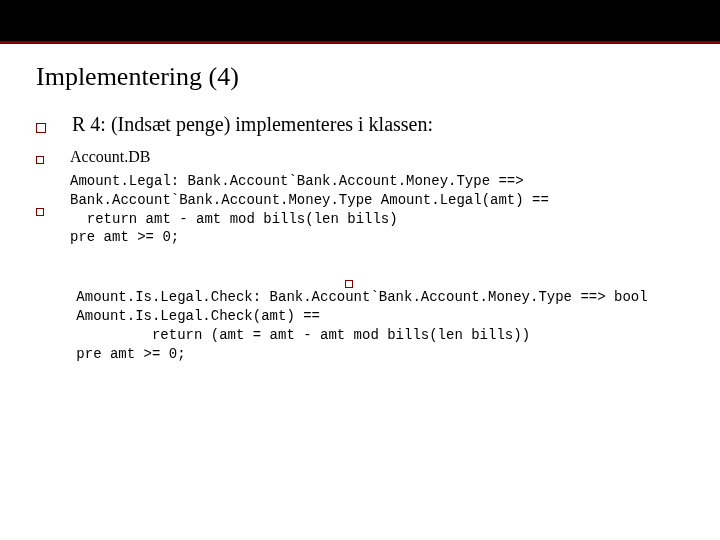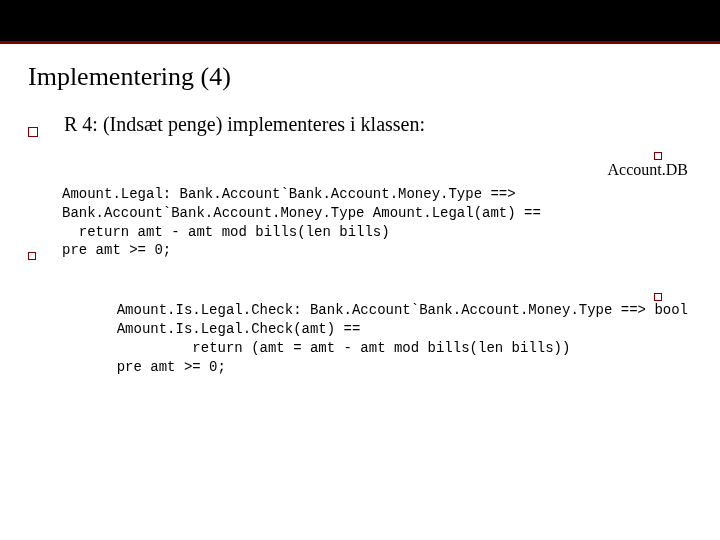--- a/index.html
+++ b/index.html
@@ -9,38 +9,38 @@
       background: #fff;
       font-family: "Times New Roman", Times, serif;
       overflow: hidden;
     }
     .top-bar {
       height: 44px;
       background: #000;
       border-bottom: 3px solid #800000;
     }
     .content {
-      padding: 18px 32px 20px 28px;
+      padding: 18px 32px 20px 36px;
     }
     .title {
       font-size: 26px;
       font-weight: normal;
       margin-bottom: 20px;
       color: #000;
     }
     .bullets {
       list-style: none;
     }
     .bullets > li {
       display: flex;
-      align-items: flex-end;
+      align-items: center;
       margin-bottom: 18px;
     }
     .bullets > li:nth-child(1) { margin-bottom: 10px; }
-    .bullets > li:nth-child(2) { margin-bottom: 4px; flex-direction: column; }
+    .bullets > li:nth-child(2) { margin-bottom: 4px; }
     .bullets > li:nth-child(3) { margin-bottom: 28px; }
     .bullets > li:nth-child(4) { margin-bottom: 40px; flex-direction: column; }
     .marker {
       flex: 0 0 auto;
       width: 10px;
       height: 10px;
       border: 1.5px solid #800000;
       background: transparent;
       margin-top: 6px;
       margin-right: 26px;

